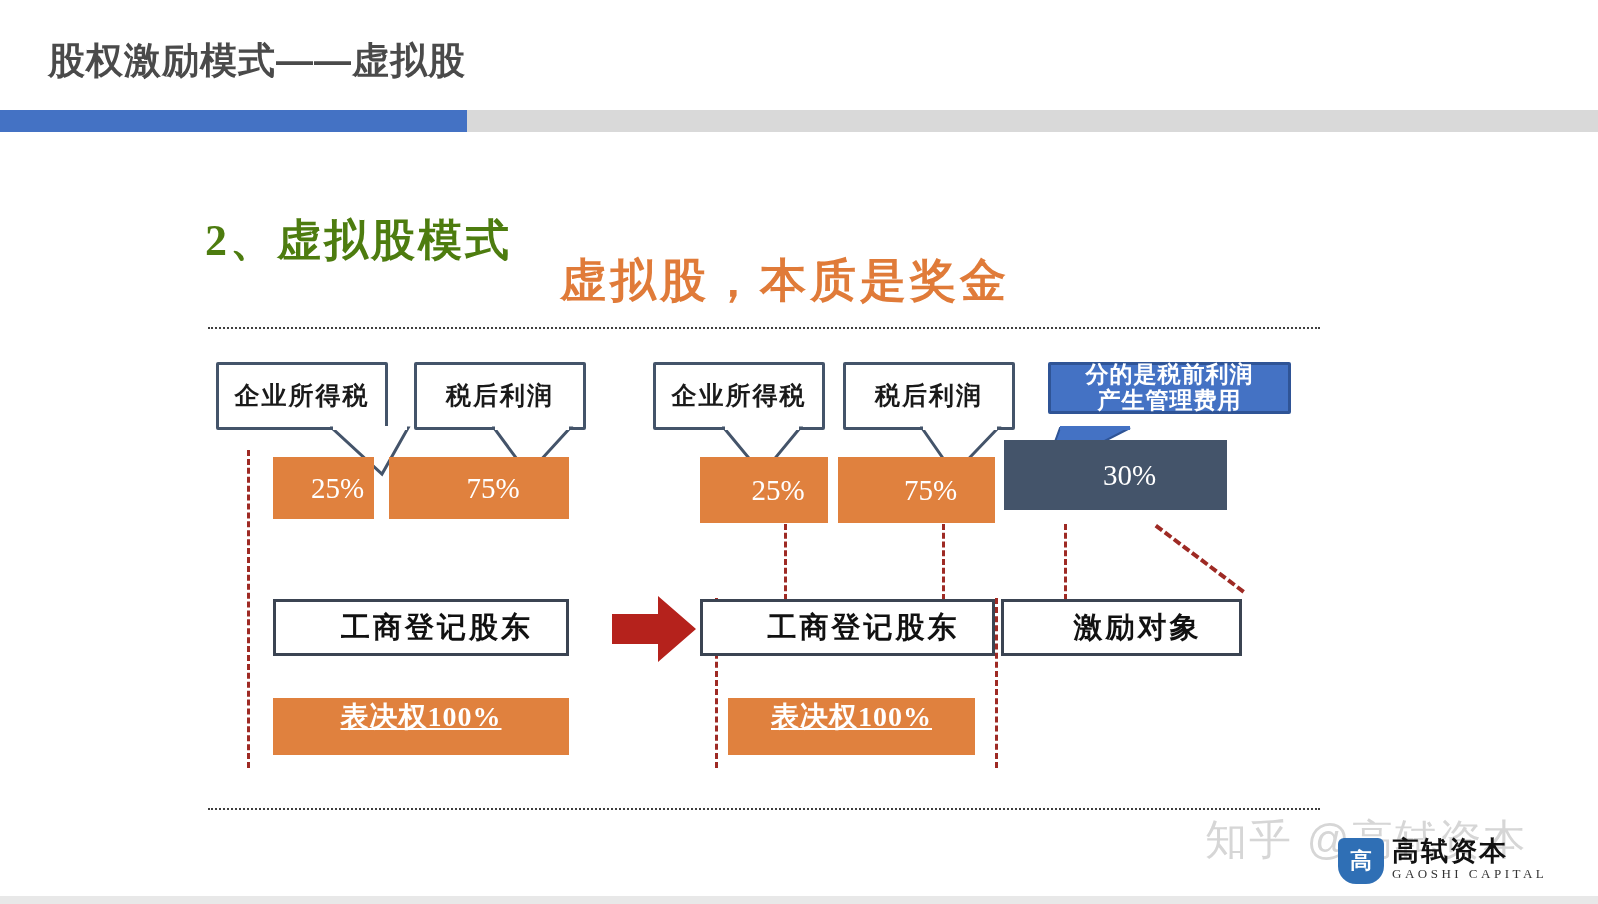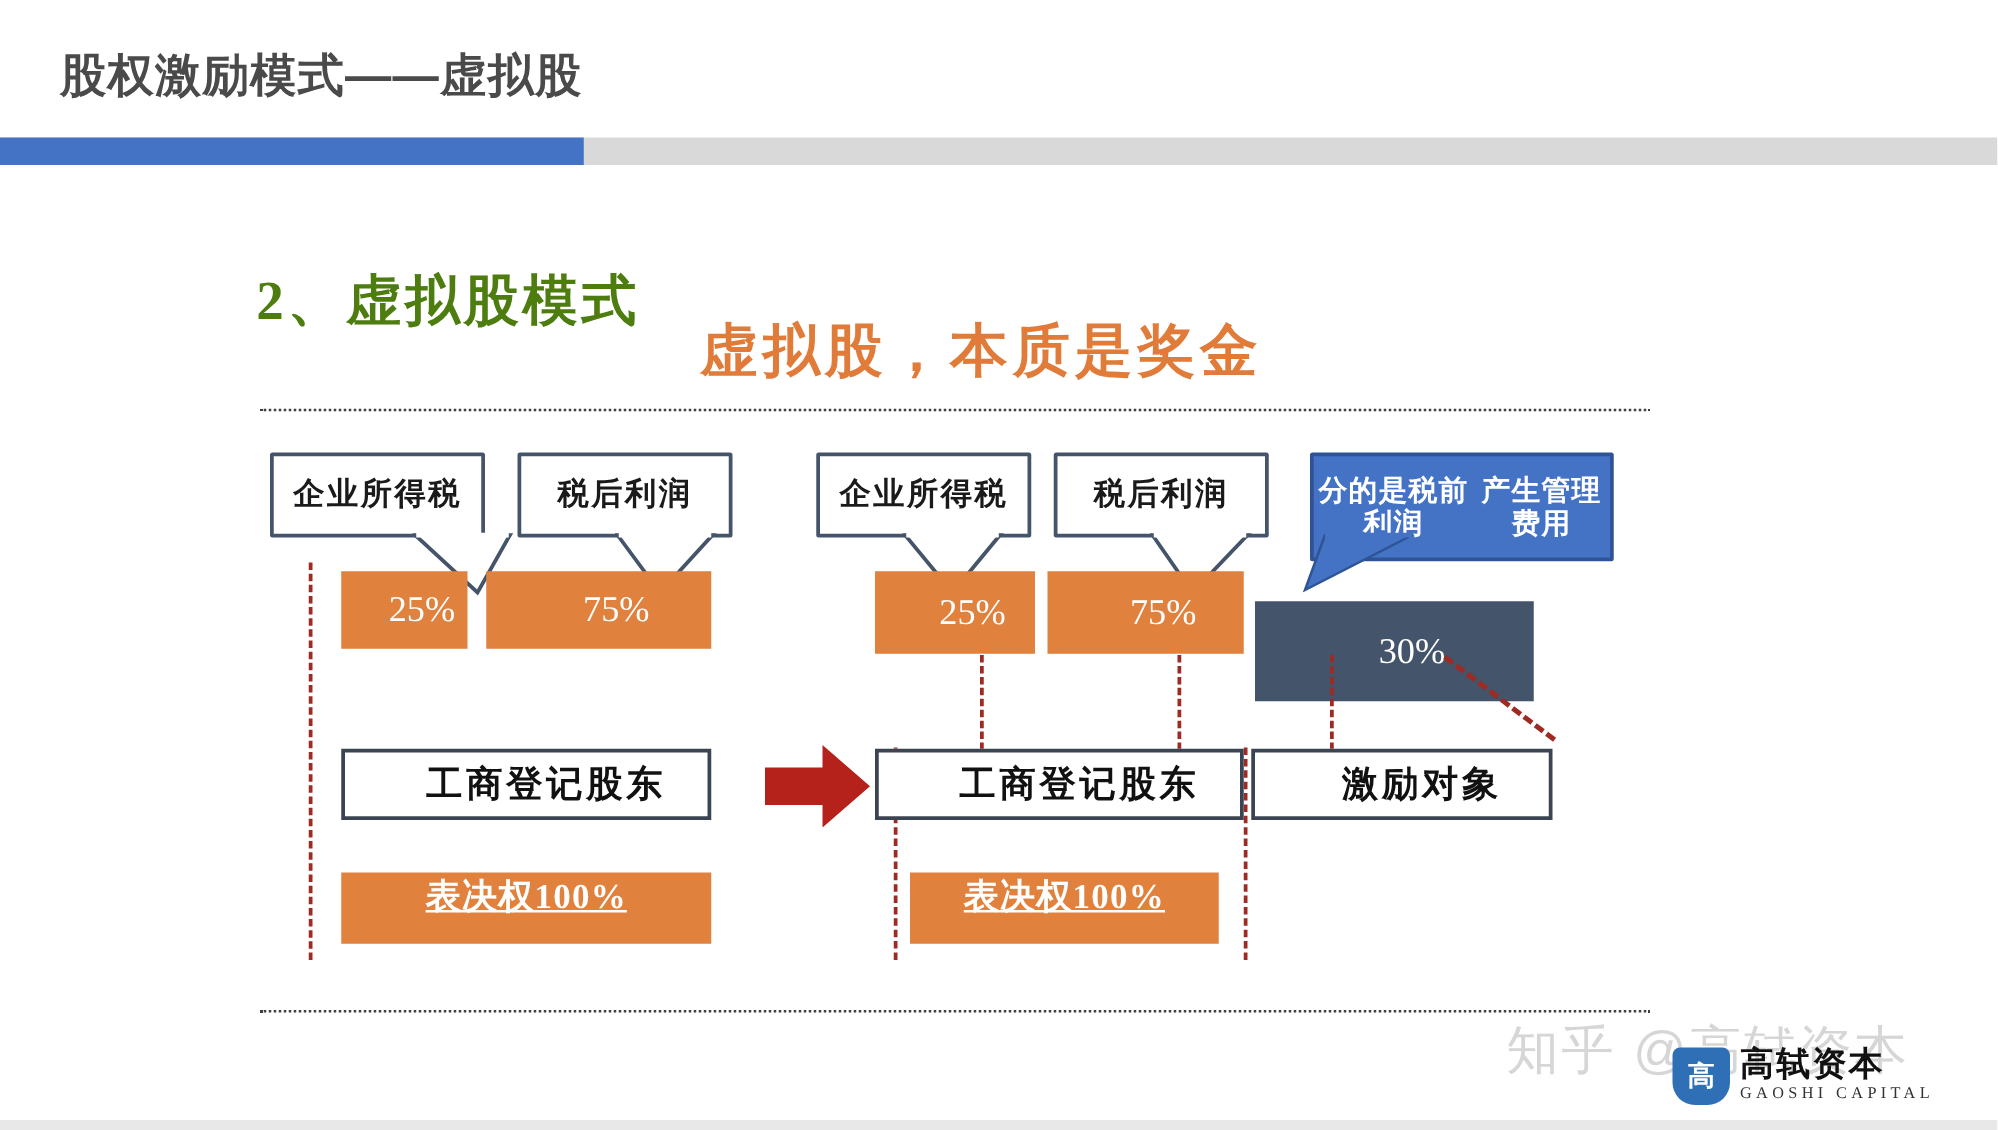--- a/index.html
+++ b/index.html
@@ -290,36 +290,36 @@
 </svg>
 
 <div class="callout" style="left:843px; top:362px; width:172px; height:68px;">
   <span>税后利润</span>
 </div>
 <svg class="callout-tail" style="left:920px; top:426px; width:84px; height:52px;" viewBox="0 0 84 52">
   <polygon points="2,2 78,2 34,48" fill="#ffffff" stroke="#44546a" stroke-width="3"></polygon>
   <rect x="3" y="0" width="74" height="4" fill="#ffffff"></rect>
 </svg>
 
-<div class="callout blue" style="left:1048px; top:362px; width:243px; height:87px; flex-direction:row;">
+<div class="callout blue" style="left:1048px; top:362px; width:243px; height:52px; flex-direction:column;">
   <span>分的是税前利润</span>
   <span>产生管理费用</span>
 </div>
 <svg class="callout-tail" style="left:1040px; top:426px; width:92px; height:48px;" viewBox="0 0 92 48">
   <polygon points="20,2 90,2 4,46" fill="#4472c4" stroke="#2f5496" stroke-width="2"></polygon>
   <rect x="20" y="0" width="70" height="4" fill="#4472c4"></rect>
 </svg>
 
 <div class="bar orange" style="left:700px; top:457px; width:128px; height:66px;">
   <span>25%</span>
 </div>
 <div class="bar orange" style="left:838px; top:457px; width:157px; height:66px;">
   <span>75%</span>
 </div>
-<div class="bar navy" style="left:1004px; top:481px; width:223px; height:80px;">
+<div class="bar navy" style="left:1004px; top:440px; width:223px; height:70px;">
   <span>30%</span>
 </div>
 
 <div class="vline" style="left:784px; top:524px; height:76px;"></div>
 <div class="vline" style="left:942px; top:524px; height:76px;"></div>
 <div class="vline" style="left:1064px; top:524px; height:76px;"></div>
 <div class="diag-line" style="left:1157px; top:524px; width:110px; transform:rotate(37deg);"></div>
 <div class="vline" style="left:715px; top:598px; height:170px;"></div>
 <div class="vline" style="left:995px; top:598px; height:170px;"></div>
 

